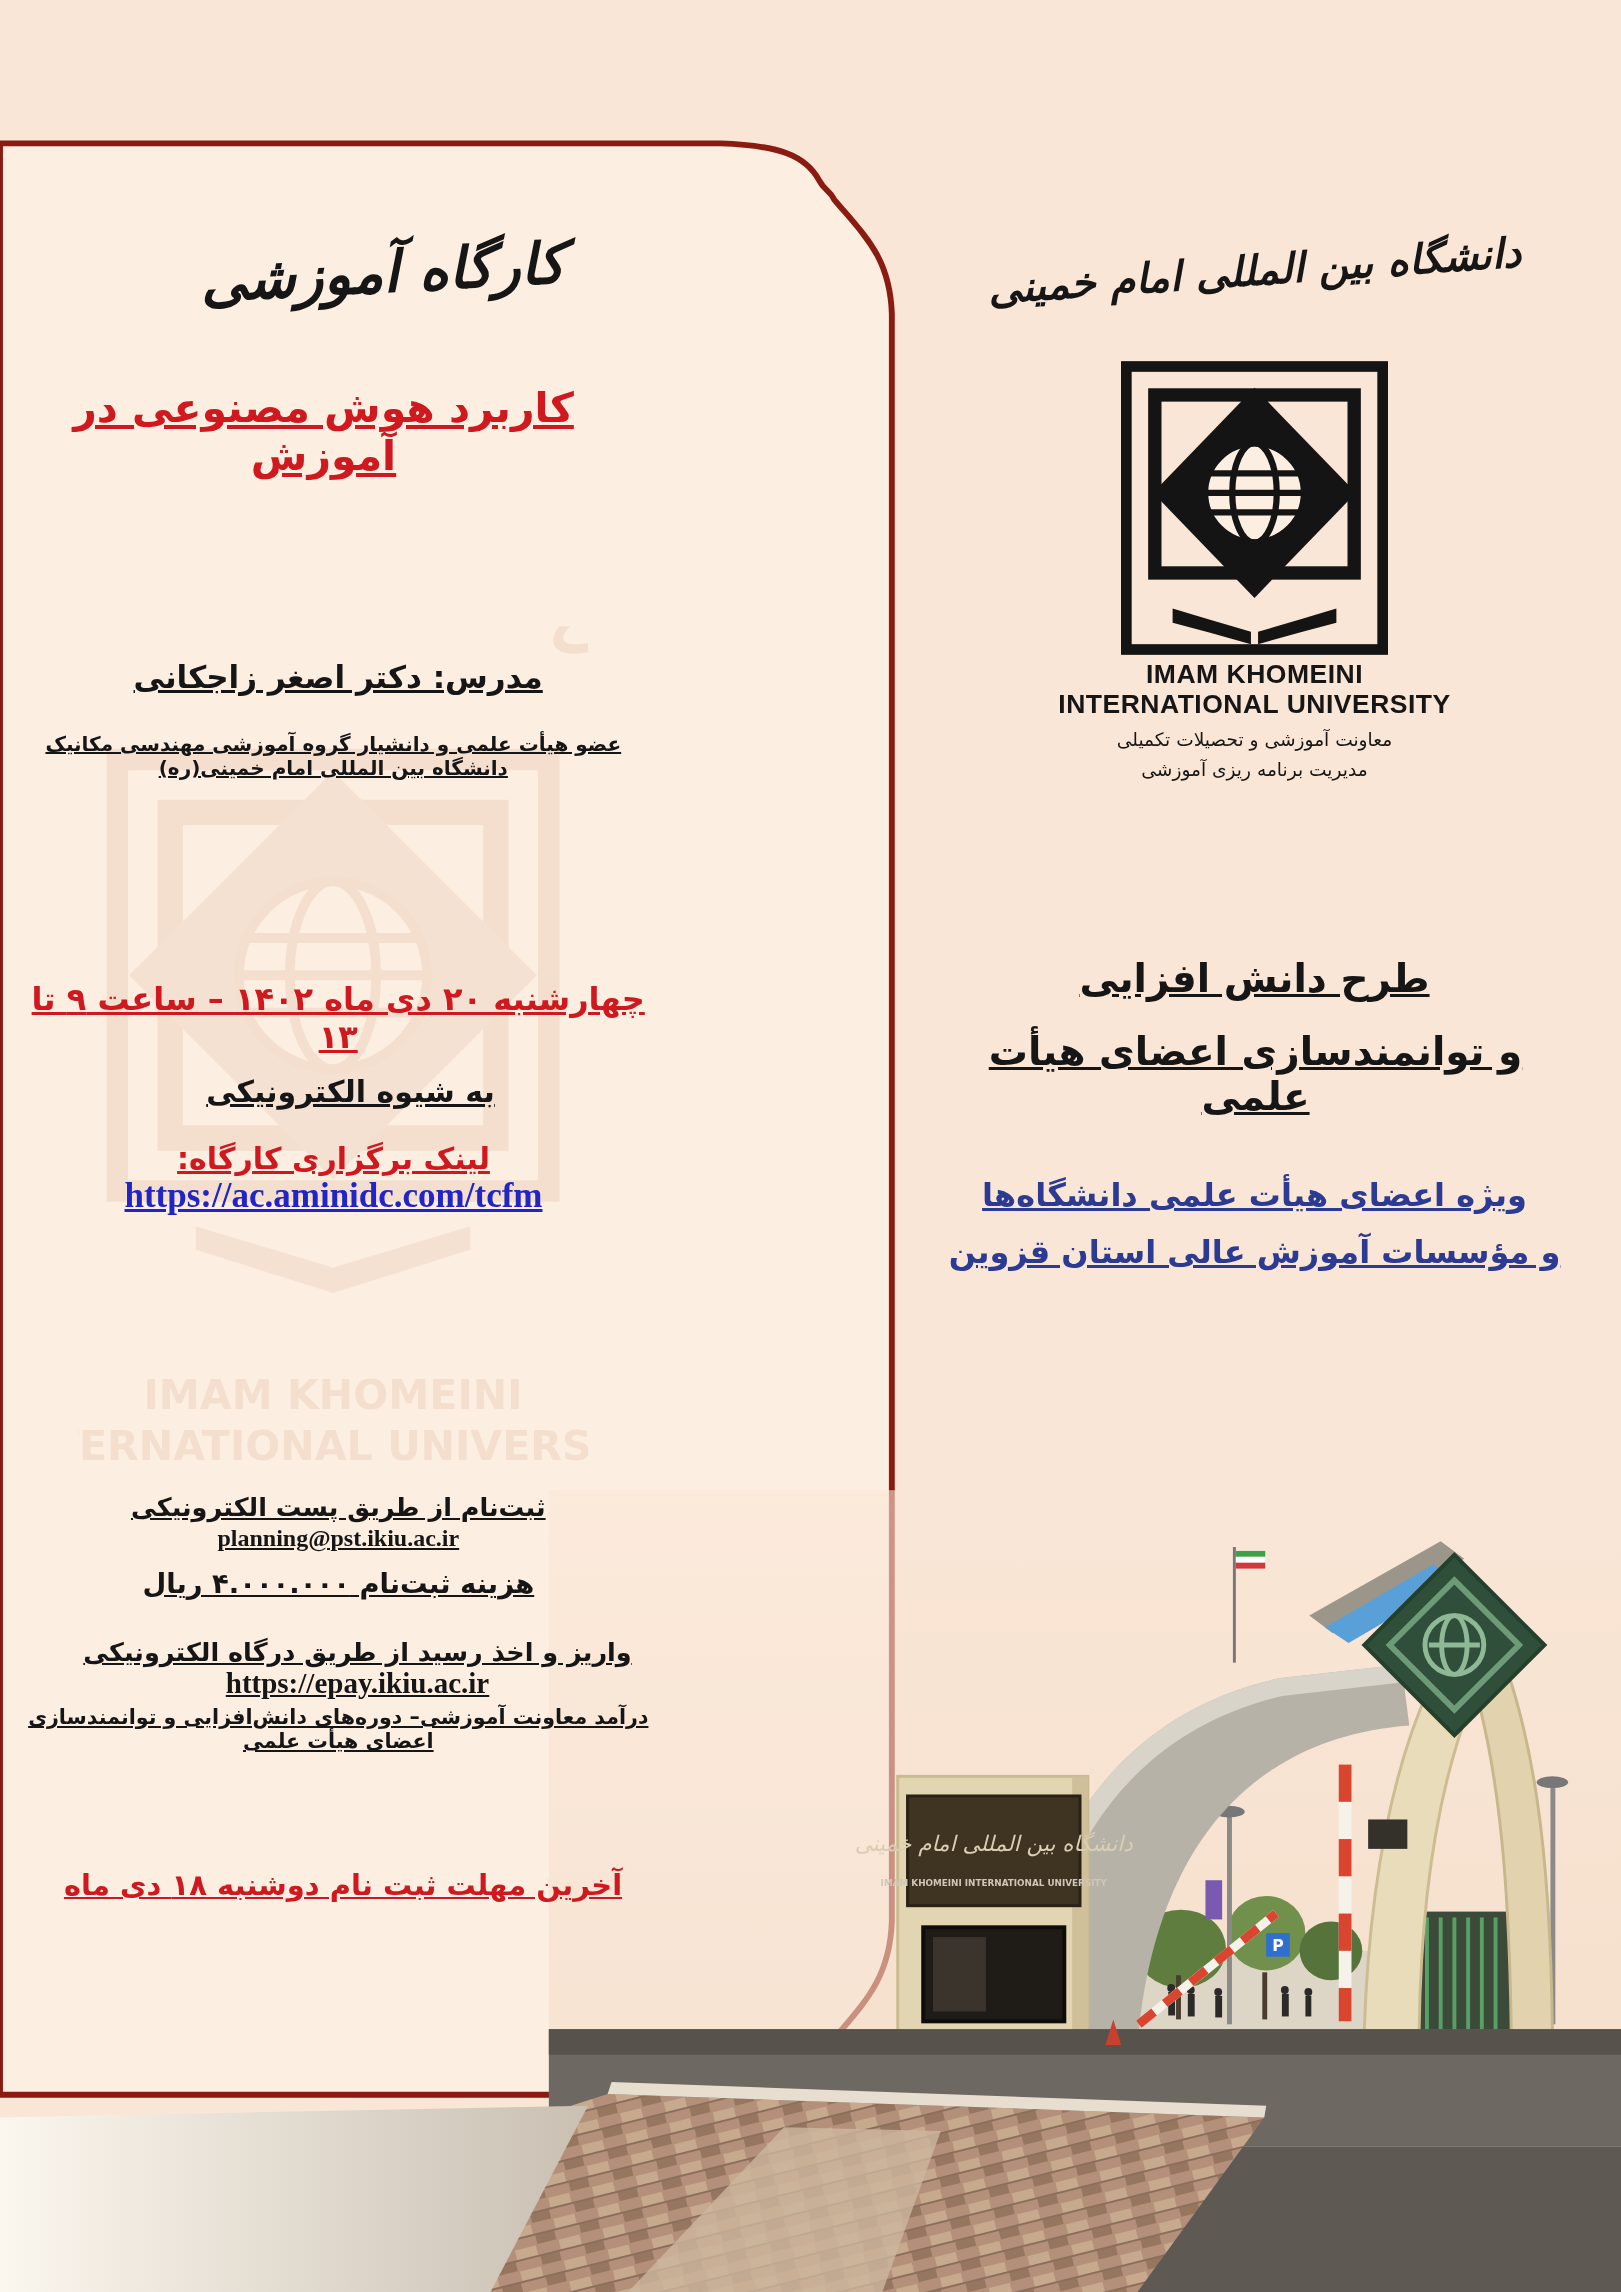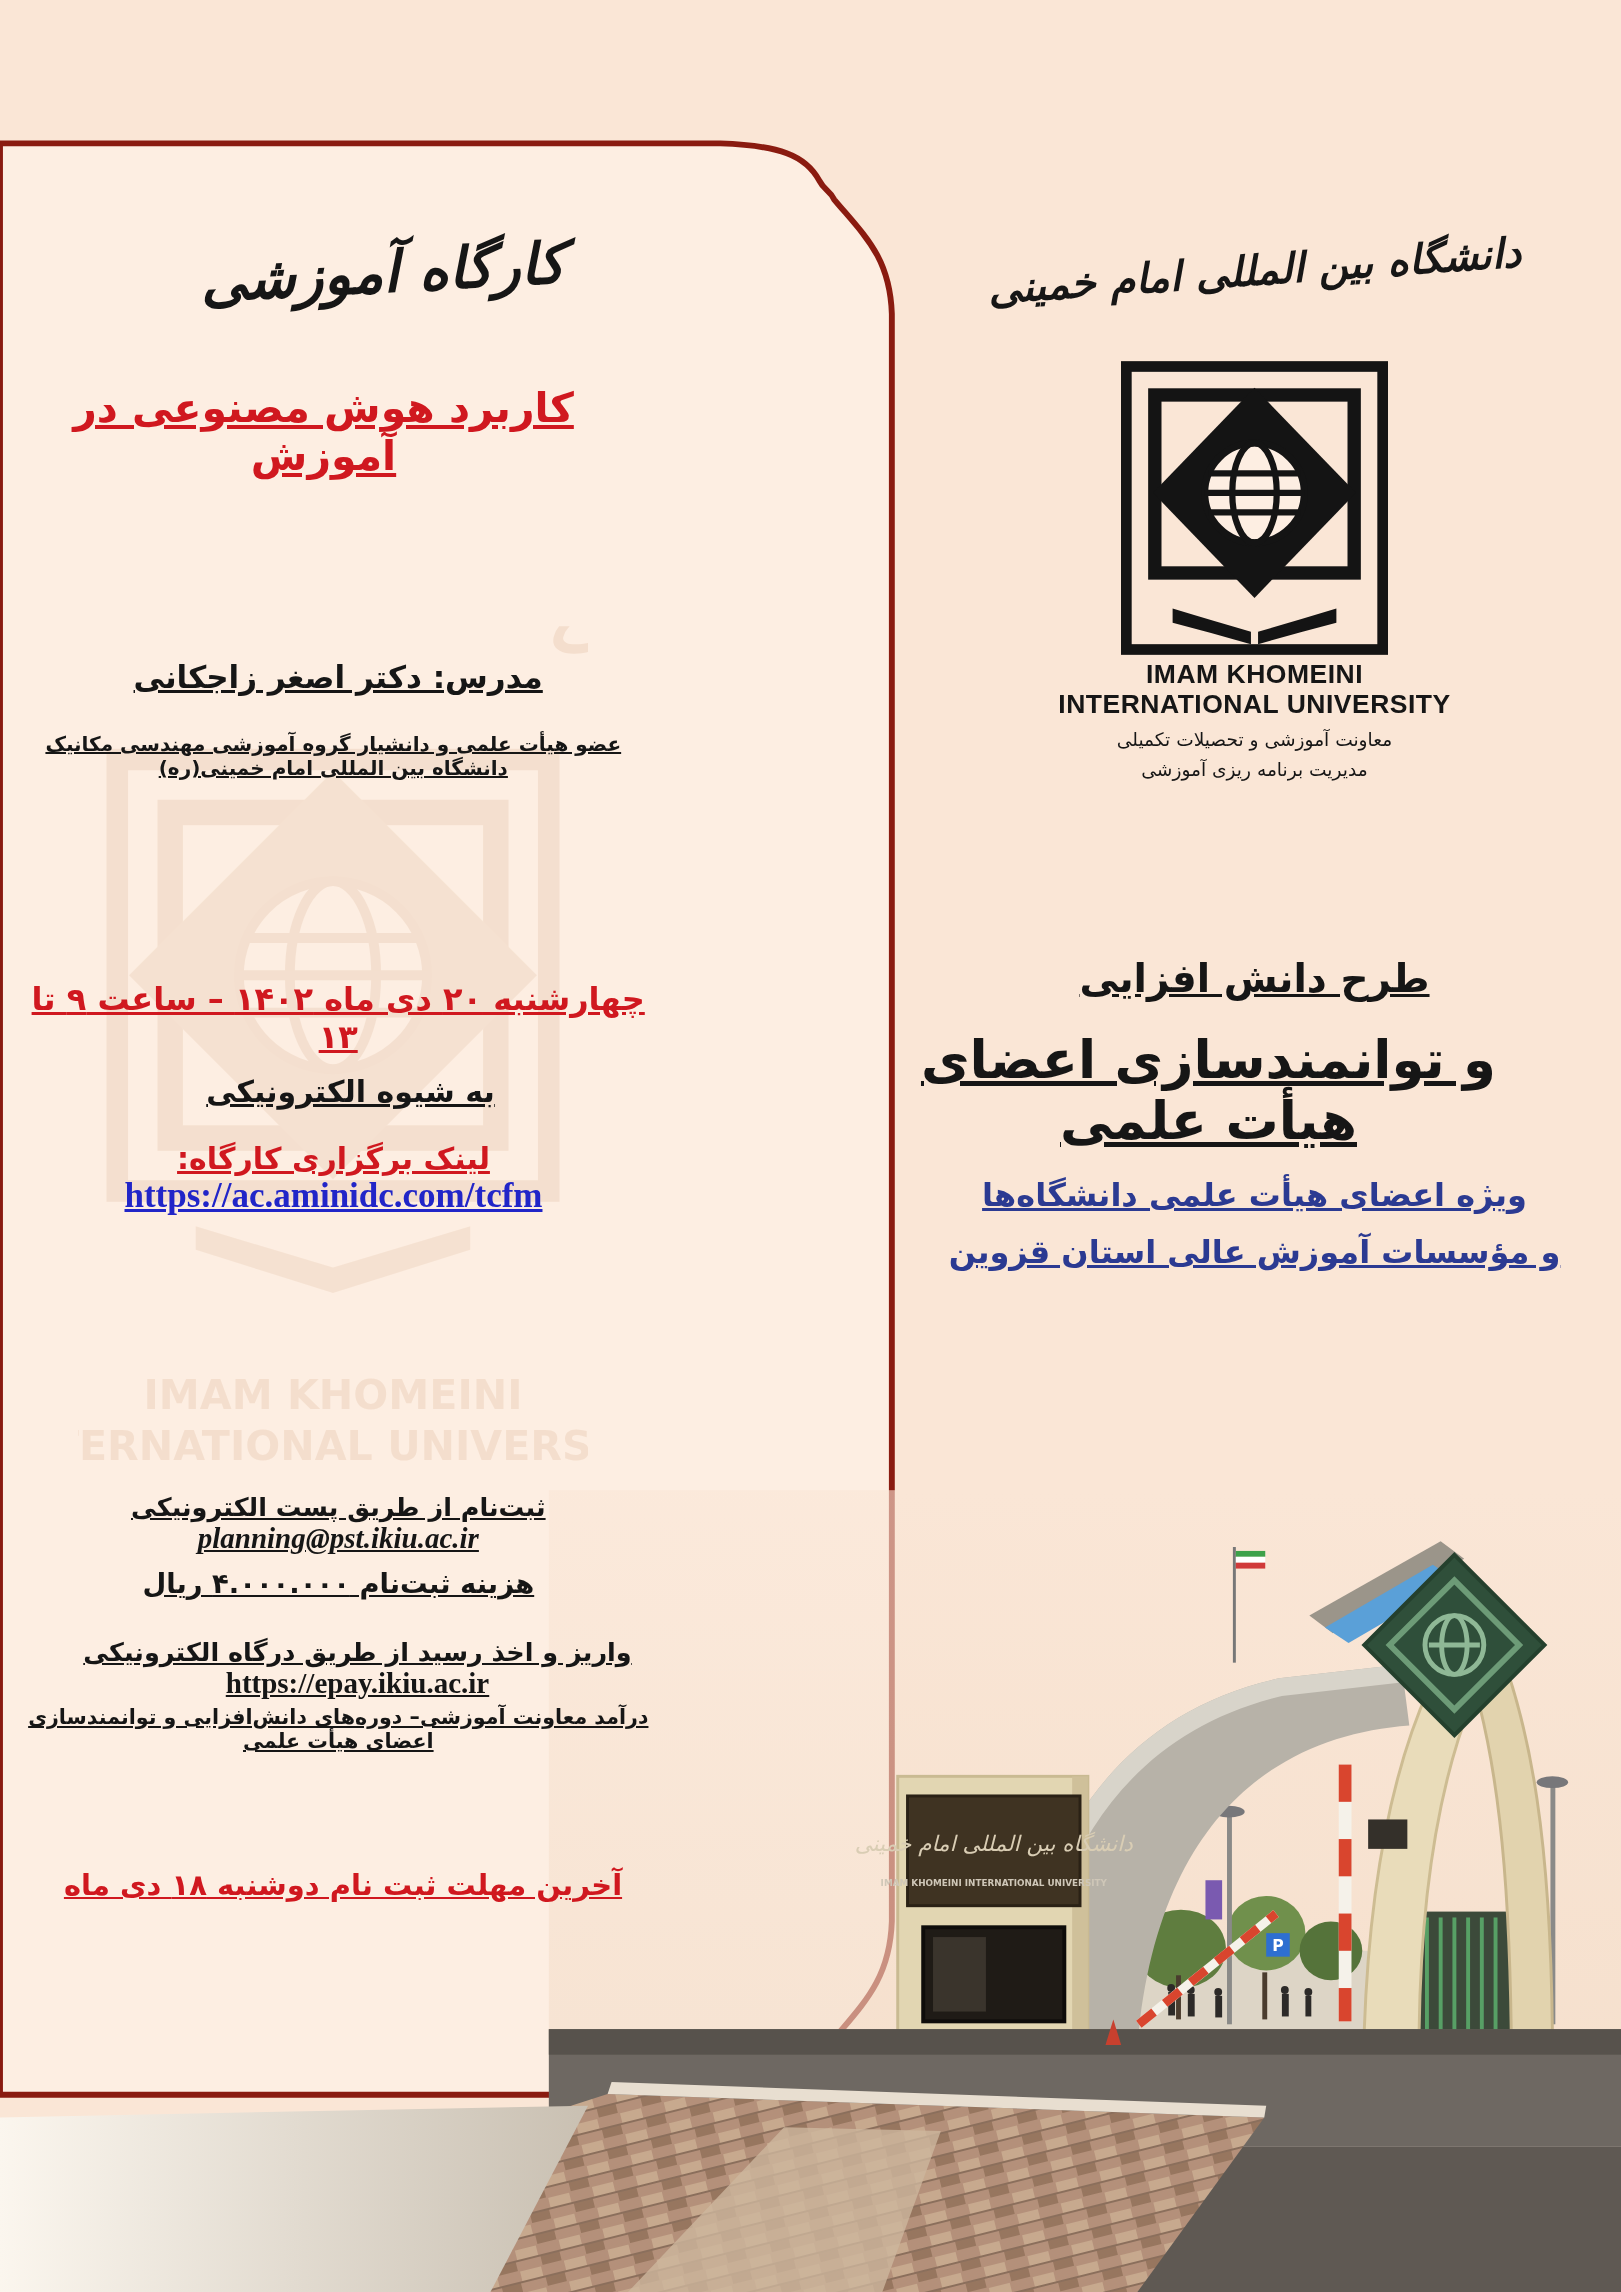--- a/index.html
+++ b/index.html
@@ -176,21 +176,21 @@
 
   <div class="abs fa center black b" style="left:27px;top:1074px;width:647px;font-size:30px;">به شیوه الکترونیکی</div>
 
   <div class="abs fa center" style="left:0px;top:1141px;width:667px;font-size:30px;">
     <span class="red b">لینک برگزاری کارگاه:</span>
     <a class="serifurl" style="color:#2125c8;font-size:35px;direction:ltr;unicode-bidi:isolate;">https://ac.aminidc.com/tcfm</a>
   </div>
 
   <div class="abs fa center" style="left:9.8px;top:1492px;width:657px;font-size:25.5px;">
     <span class="black b">ثبت‌نام از طریق پست الکترونیکی</span>
-    <a class="serifurl" style="color:#161616;font-size:29px;direction:ltr;unicode-bidi:isolate;font-style:italic;">planning@pst.ikiu.ac.ir</a>
+    <a class="serifurl" style="color:#161616;font-size:24px;direction:ltr;unicode-bidi:isolate;">planning@pst.ikiu.ac.ir</a>
   </div>
 
   <div class="abs fa center black b" style="left:9.8px;top:1568px;width:657px;font-size:27.4px;">هزینه ثبت‌نام ۴.۰۰۰.۰۰۰ ریال</div>
 
   <div class="abs fa center" style="left:0px;top:1637px;width:667px;font-size:25.5px;margin-left:24px;">
     <span class="black b">واریز و اخذ رسید از طریق درگاه الکترونیکی</span>
     <a class="serifurl" style="color:#161616;font-size:29px;direction:ltr;unicode-bidi:isolate;">https://epay.ikiu.ac.ir</a>
   </div>
 
   <div class="abs fa center black b" style="left:9.8px;top:1705px;width:657px;font-size:20.6px;">درآمد معاونت آموزشی– دوره‌های دانش‌افزایی و توانمندسازی اعضای هیأت علمی</div>
@@ -213,19 +213,19 @@
     <path d="M242,278 Q196,292 154,304 L154,318 Q196,306 242,294 Z" fill="#141414"></path>
   </svg>
 
   <div class="abs center black" style="left:931px;top:659px;width:647px;font-size:26.5px;font-weight:700;letter-spacing:0.5px;font-family:'Liberation Sans',sans-serif;">IMAM KHOMEINI</div>
   <div class="abs center black" style="left:931px;top:689px;width:647px;font-size:26.5px;font-weight:700;letter-spacing:0.5px;font-family:'Liberation Sans',sans-serif;">INTERNATIONAL UNIVERSITY</div>
 
   <div class="abs fa center black" style="left:931px;top:729px;width:647px;font-size:18.6px;">معاونت آموزشی و تحصیلات تکمیلی</div>
   <div class="abs fa center black" style="left:931px;top:759px;width:647px;font-size:18.6px;">مدیریت برنامه ریزی آموزشی</div>
 
   <div class="abs fa center black b" style="left:931px;top:956px;width:647px;font-size:39px;">طرح دانش افزایی</div>
-  <div class="abs fa center black b" style="left:885px;top:1029px;width:647px;font-size:53px;">و توانمندسازی اعضای هیأت علمی</div>
+  <div class="abs fa center black b" style="left:932px;top:1029px;width:647px;font-size:39px;">و توانمندسازی اعضای هیأت علمی</div>
 
   <div class="abs fa center blue b" style="left:931px;top:1176px;width:647px;font-size:32px;">ویژه اعضای هیأت علمی دانشگاه‌ها</div>
   <div class="abs fa center blue b" style="left:931px;top:1233px;width:647px;font-size:32px;">و مؤسسات آموزش عالی استان قزوین</div>
 
 </div>
 
 
 </body></html>

